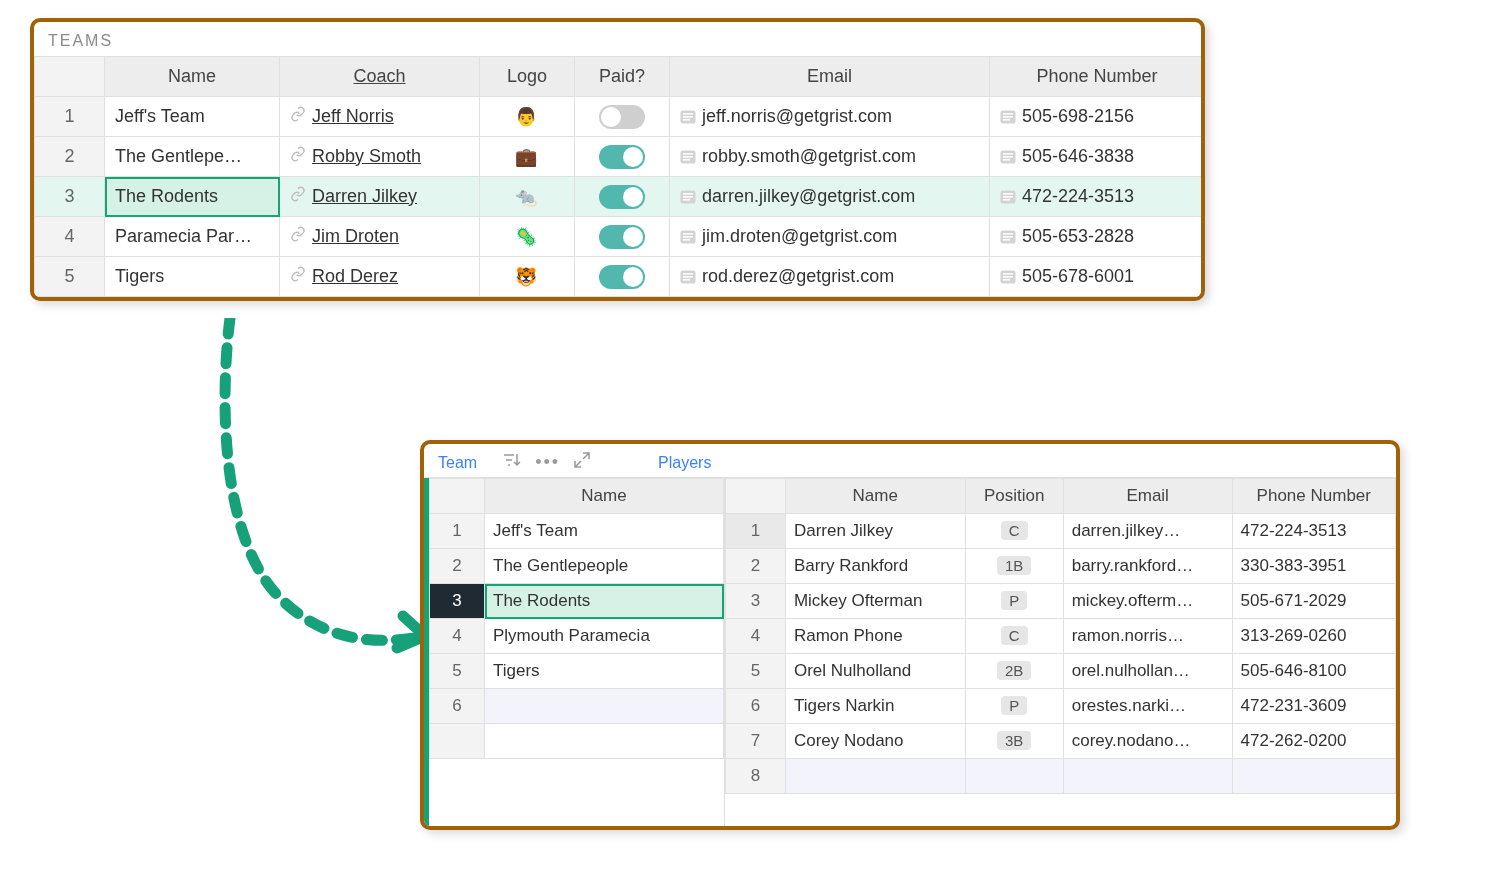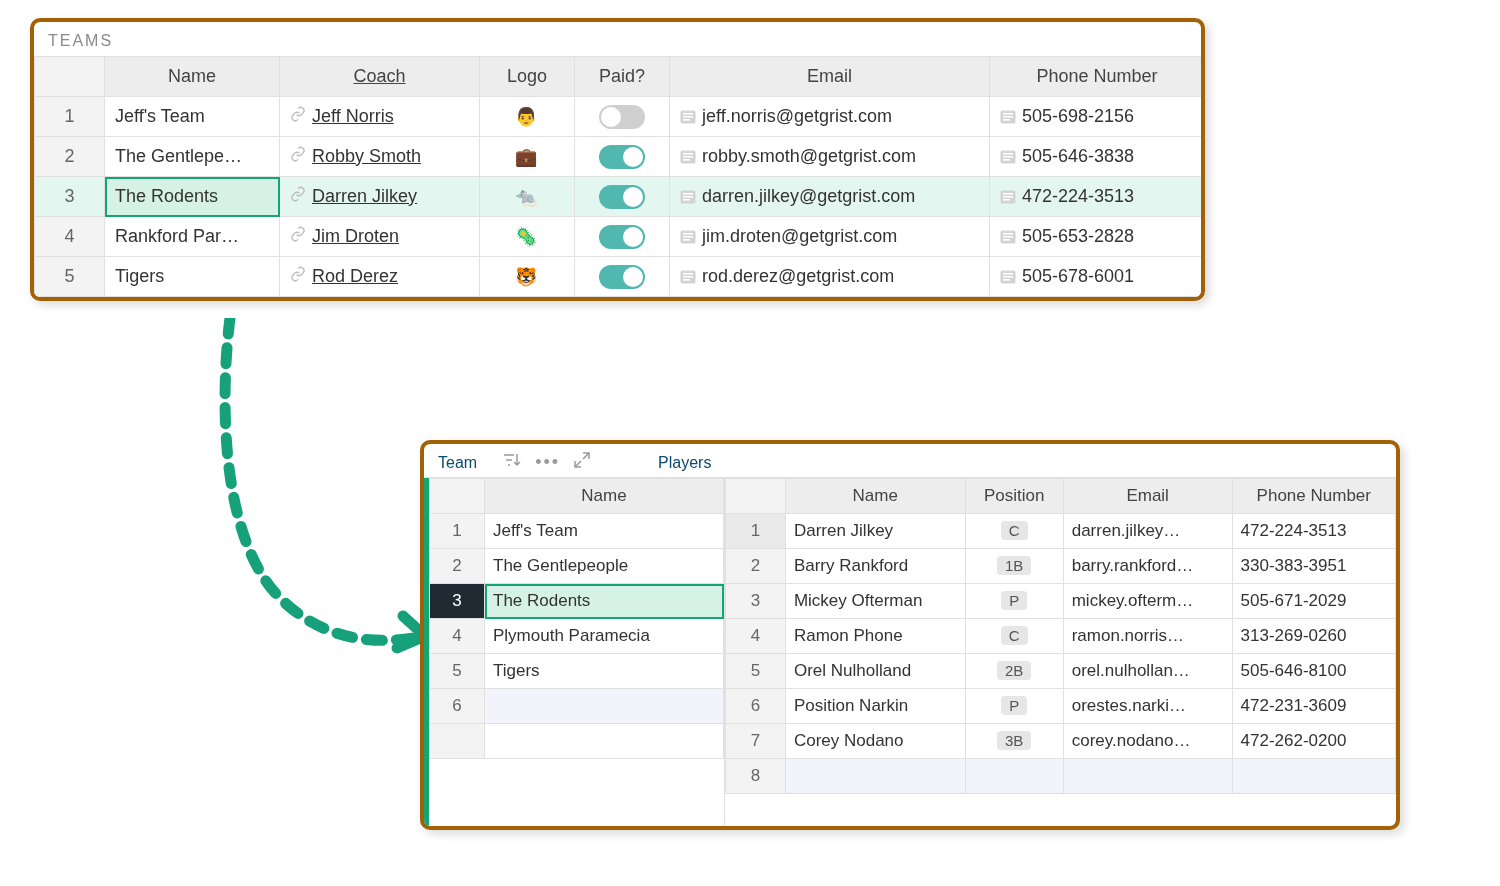--- a/index.html
+++ b/index.html
@@ -126,21 +126,21 @@
     flex-direction:column;
   }
   .linked-header {
     display:flex;
     align-items:center;
     gap:20px;
     padding:8px 14px 4px 14px;
   }
   .linked-header .section-label {
     font-size:16px;
-    color:#0c4a6e;
+    color:#3b82f6;
   }
   .linked-header .tools {
     display:flex;
     gap:14px;
     color:#9a9a9a;
     margin-left:6px;
   }
   .linked-body {
     display:flex;
     flex:1;
@@ -287,21 +287,21 @@
               </svg></span>darren.jilkey@getgrist.com</td>
           <td class="col-phone"><span class="card-icon"><svg width="16" height="14" viewBox="0 0 16 14">
                 <rect x="0.5" y="0.5" width="15" height="13" rx="2" fill="#d3d3d3"></rect>
                 <rect x="3" y="3" width="10" height="1.6" fill="#fff"></rect>
                 <rect x="3" y="6" width="10" height="1.6" fill="#fff"></rect>
                 <rect x="3" y="9" width="7" height="1.6" fill="#fff"></rect>
               </svg></span>472-224-3513</td>
         </tr>
         <tr>
           <td class="rownum">4</td>
-          <td class="col-name ">Rankford Par…</td>
+          <td class="col-name ">Paramecia Par…</td>
           <td class="col-coach"><span class="link-icon"><svg width="16" height="16" viewBox="0 0 24 24" fill="none" stroke="currentColor" stroke-width="2">
                 <path d="M10 13a5 5 0 0 0 7 0l3-3a5 5 0 0 0-7-7l-1 1"></path>
                 <path d="M14 11a5 5 0 0 0-7 0l-3 3a5 5 0 0 0 7 7l1-1"></path>
               </svg></span>Jim Droten</td>
           <td class="col-logo">🦠</td>
           <td class="col-paid"><span class="toggle on"><span class="knob"></span></span></td>
           <td class="col-email"><span class="card-icon"><svg width="16" height="14" viewBox="0 0 16 14">
                 <rect x="0.5" y="0.5" width="15" height="13" rx="2" fill="#d3d3d3"></rect>
                 <rect x="3" y="3" width="10" height="1.6" fill="#fff"></rect>
                 <rect x="3" y="6" width="10" height="1.6" fill="#fff"></rect>
@@ -452,21 +452,21 @@
             </tr>
             <tr>
               <td class="rownum">5</td>
               <td class="pcol-name">Orel Nulholland</td>
               <td class="pcol-pos"><span class="pos-badge">2B</span></td>
               <td class="pcol-email">orel.nulhollan…</td>
               <td class="pcol-phone">505-646-8100</td>
             </tr>
             <tr>
               <td class="rownum">6</td>
-              <td class="pcol-name">Position Narkin</td>
+              <td class="pcol-name">Tigers Narkin</td>
               <td class="pcol-pos"><span class="pos-badge">P</span></td>
               <td class="pcol-email">orestes.narki…</td>
               <td class="pcol-phone">472-231-3609</td>
             </tr>
             <tr>
               <td class="rownum">7</td>
               <td class="pcol-name">Corey Nodano</td>
               <td class="pcol-pos"><span class="pos-badge">3B</span></td>
               <td class="pcol-email">corey.nodano…</td>
               <td class="pcol-phone">472-262-0200</td>

